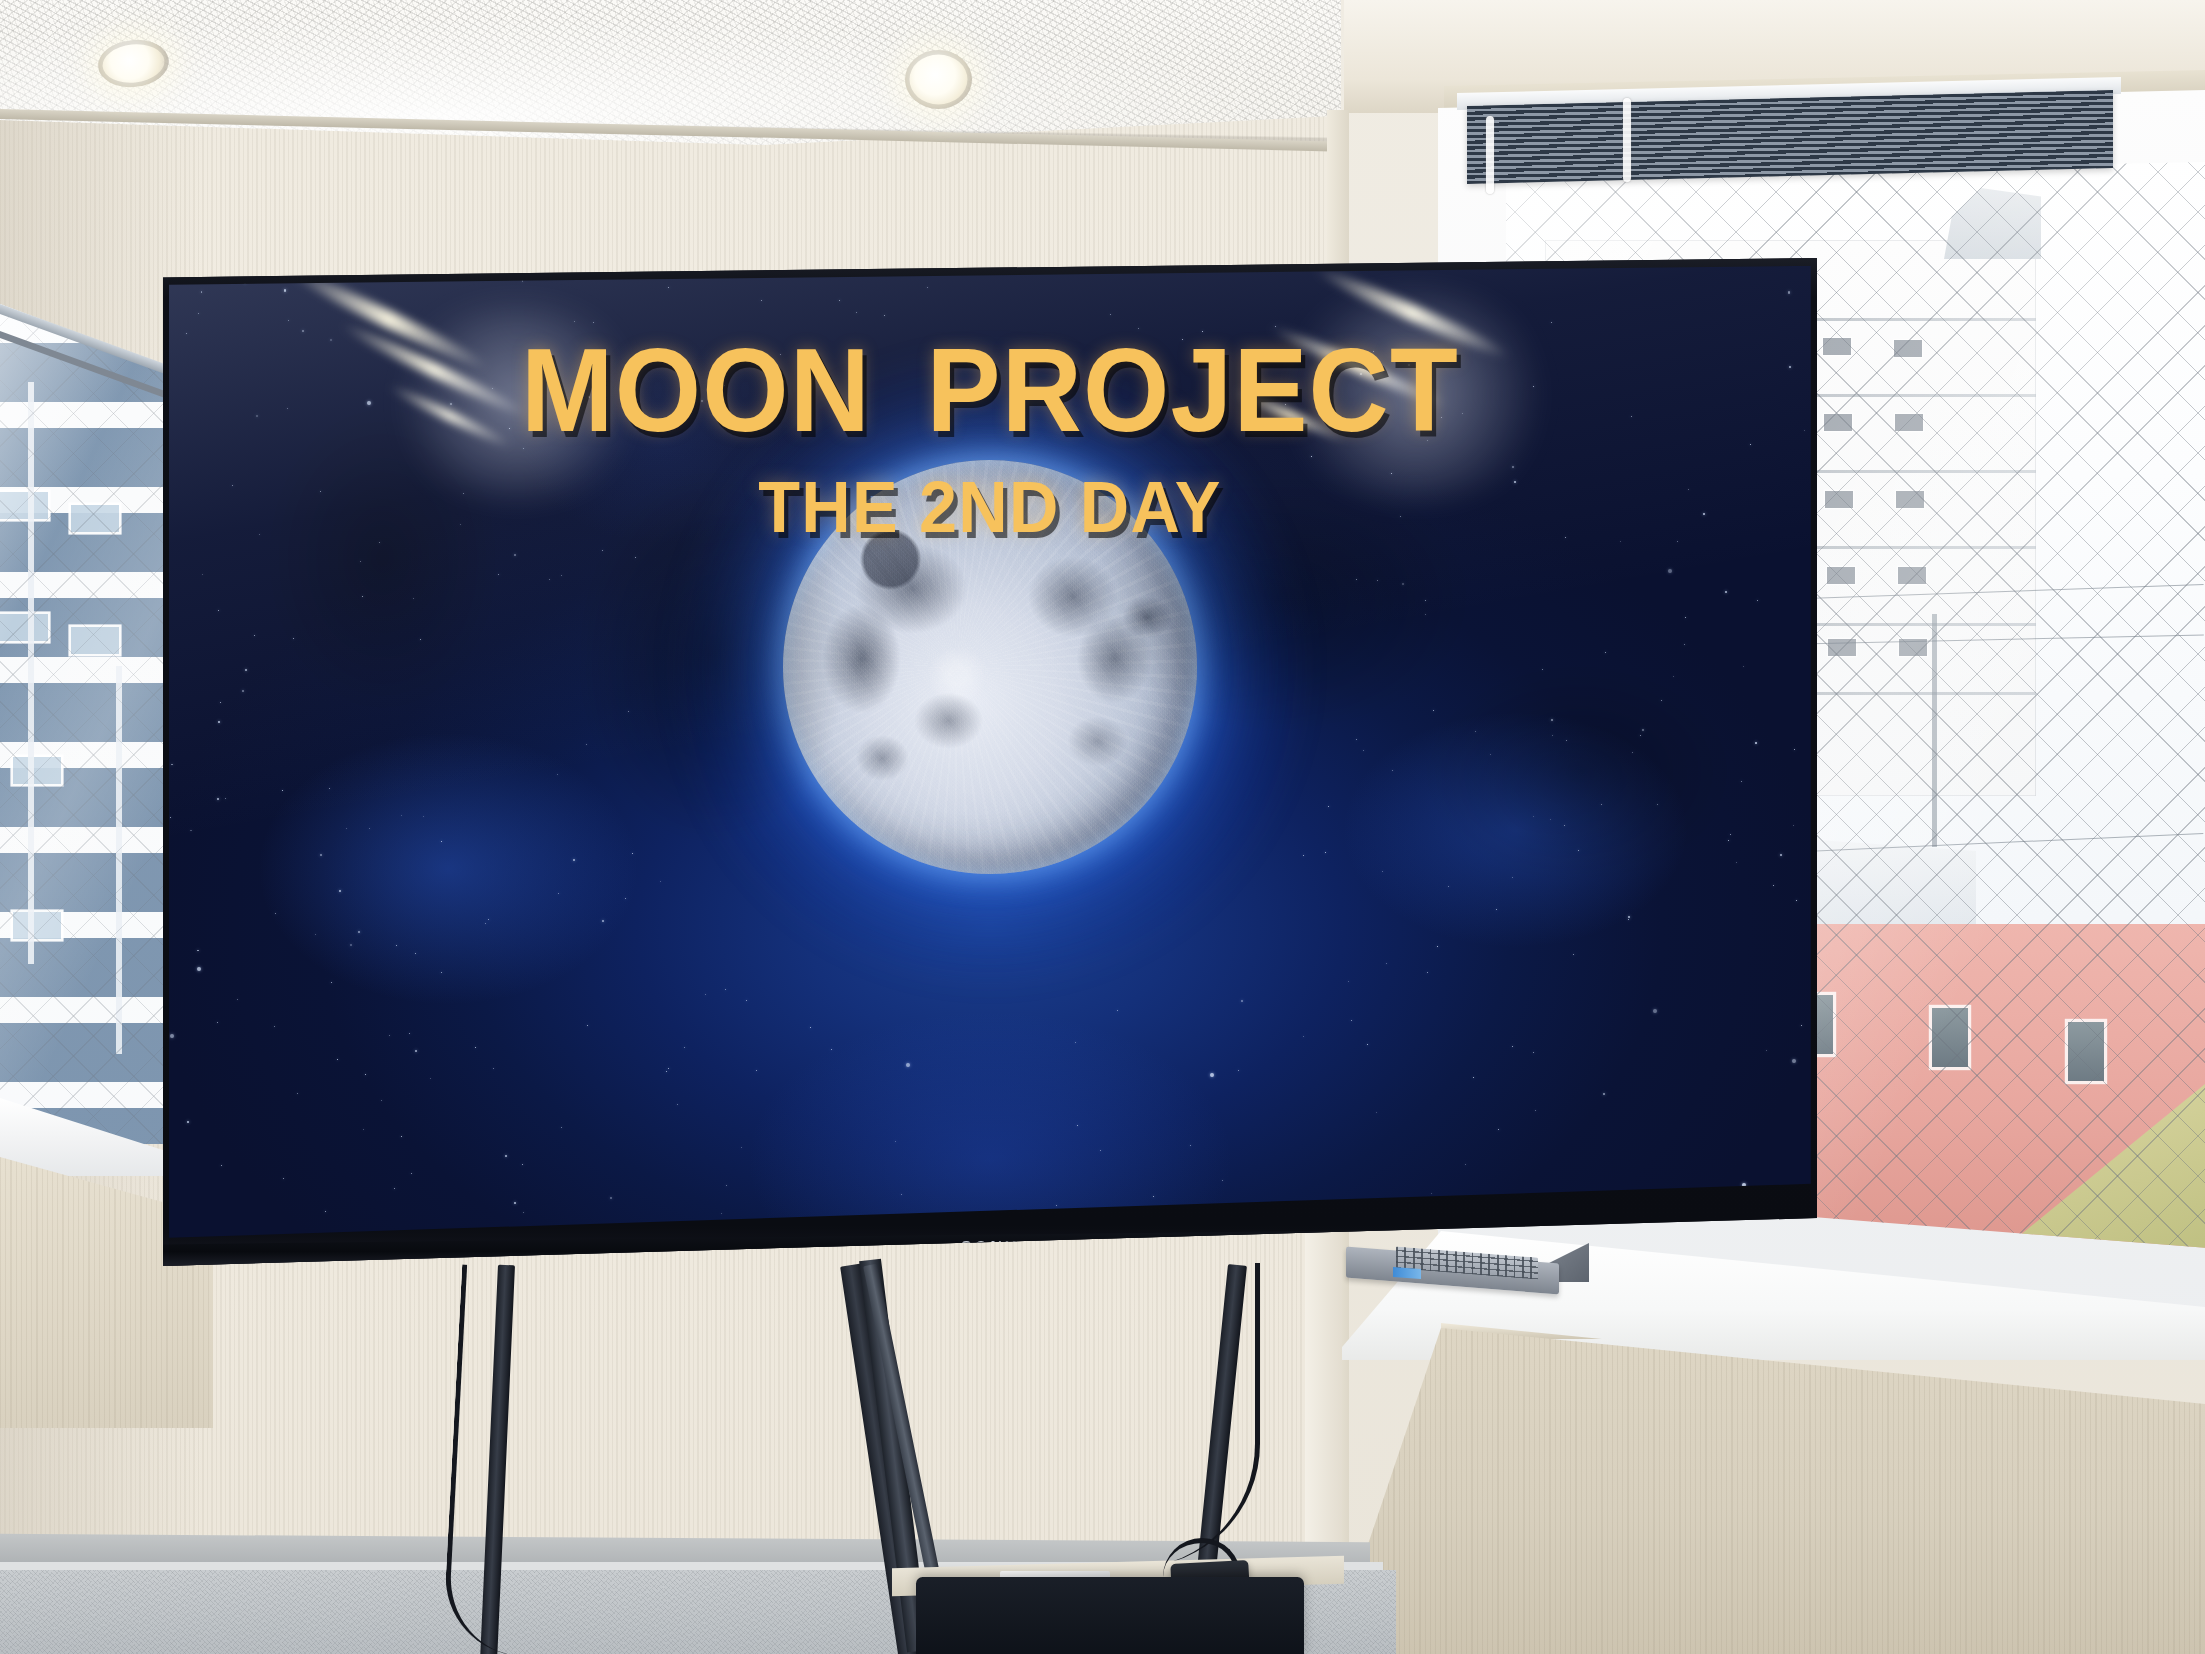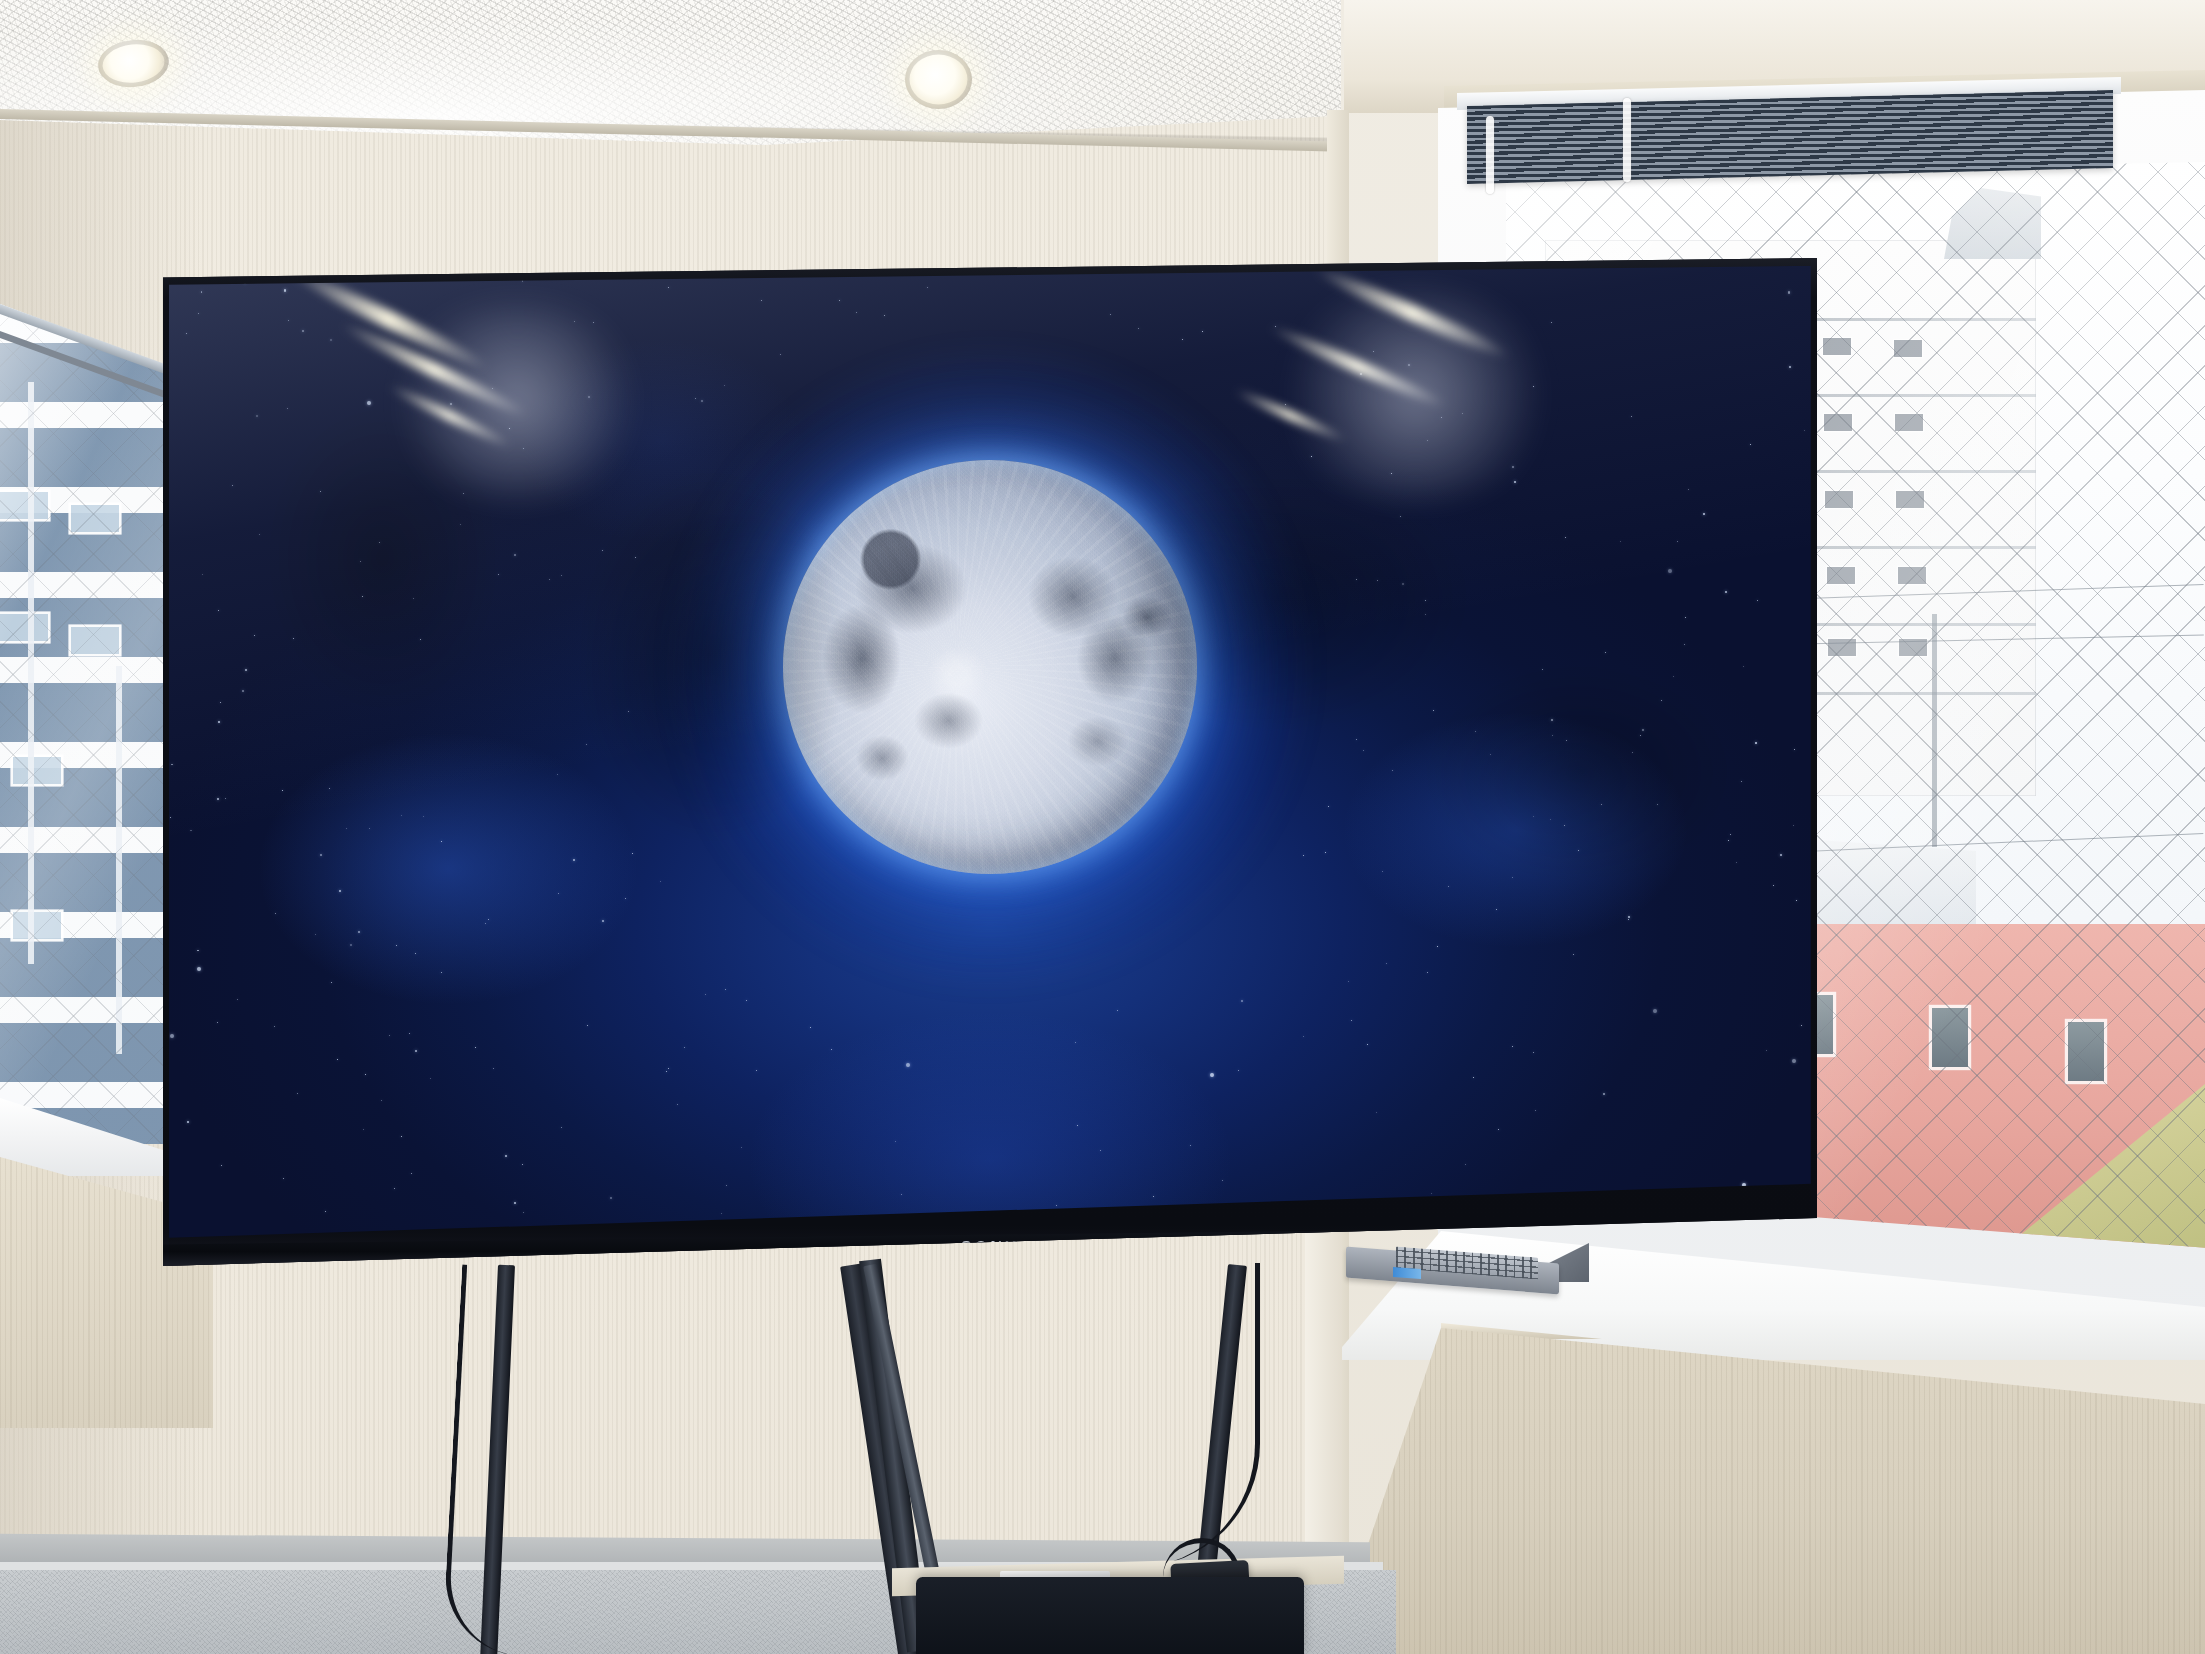--- a/index.html
+++ b/index.html
@@ -813,20 +813,26 @@
         </div>
 
       <div class="moon-wrap">
         <div class="moon-halo"></div>
         <div class="moon">
           <div class="moon-tex"></div>
           <div class="moon-rim"></div>
         </div>
       </div>
 
+      <div class="title-block">
+        <div class="ttl ttl-main">
+          <span>MOON</span><span class="gap"></span><span>PROJECT</span>
+        </div>
+        <div class="ttl ttl-sub">THE 2ND DAY</div>
+      </div>
 
       <div class="refl-dark"></div>
       <div class="refl-haze"></div>
       <div class="streak" style="left:110px;top:45px;width:220px;height:17px;transform:rotate(26deg)"></div>
       <div class="streak" style="left:162px;top:97px;width:207px;height:14.2px;transform:rotate(26deg)"></div>
       <div class="streak" style="left:213px;top:145px;width:136px;height:10.3px;transform:rotate(26deg)"></div>
       <div class="streak" style="left:1137px;top:39px;width:213px;height:15.5px;transform:rotate(24deg)"></div>
       <div class="streak" style="left:1092px;top:94px;width:194px;height:13px;transform:rotate(24deg)"></div>
       <div class="streak" style="left:1060px;top:145px;width:123px;height:9px;transform:rotate(24deg)"></div>
       <div class="glow-blob" style="left:213px;top:39px;width:271px;height:194px"></div>

